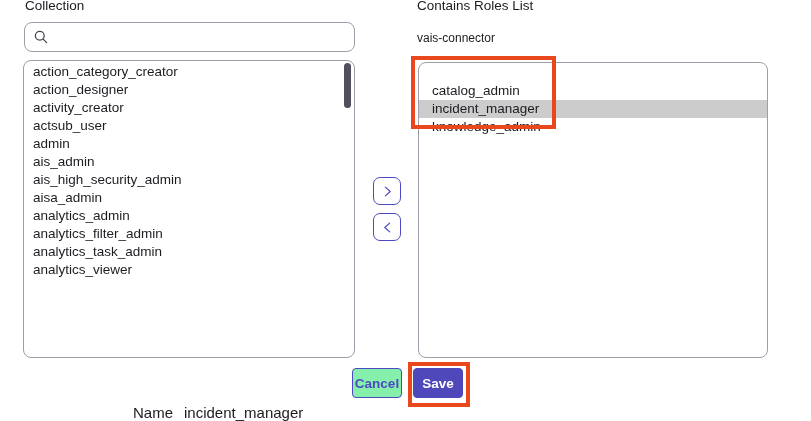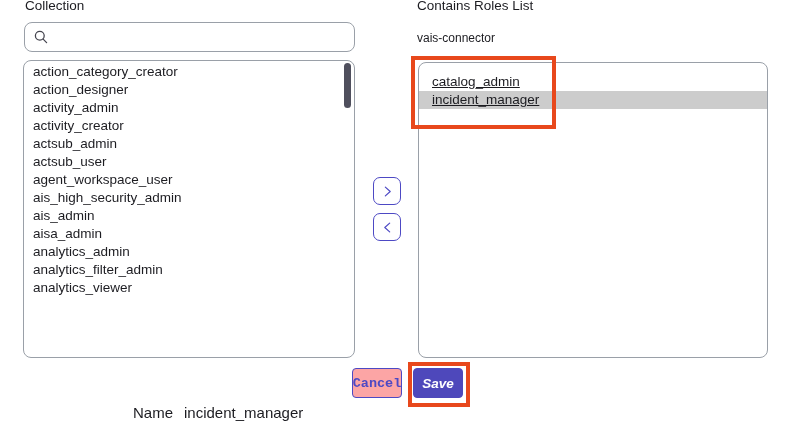--- a/index.html
+++ b/index.html
@@ -41,21 +41,21 @@
     font-family:"Liberation Sans", sans-serif;color:var(--text);
   }
 
   .listbox{
     position:absolute;background:#fff;
     border:1px solid var(--border);border-radius:8px;
     overflow:hidden;
     font-size:13.5px;
   }
   #collection-list-box{left:23px;top:60px;width:332px;height:298px;padding-top:2px;}
-  #contains-list-box{left:418px;top:62px;width:350px;height:296px;padding-top:10px;text-decoration:underline;}
+  #contains-list-box{left:418px;top:62px;width:350px;height:296px;padding-top:19px;}
 
   .row{
     line-height:18px;height:18px;
     padding-left:9px;
     white-space:nowrap;
     cursor:default;
   }
   #contains-list-box .row{padding-left:13px;}
   .row.selected{background:var(--highlight);}
 
@@ -79,22 +79,22 @@
   }
   #annotation-roles{left:411px;top:56px;width:145px;height:73px;}
   #annotation-save{left:408px;top:362px;width:62px;height:45px;}
 
   .btn{
     position:absolute;top:368px;height:30px;
     border-radius:4px;font-size:13.5px;font-weight:bold;
     display:flex;align-items:center;justify-content:center;
     cursor:pointer;font-family:"Liberation Sans", sans-serif;
   }
-  #cancel-button{left:352px;width:50px;background:#fca5a5;border:1px solid var(--accent);color:var(--accent);font-family:Liberation Mono, monospace;}
-  #save-button{left:413px;width:50px;background:var(--save_bg);border:1px solid var(--save_bg);color:#fff;font-style:italic;}
+  #cancel-button{left:352px;width:50px;background:#86efac;border:1px solid var(--accent);color:var(--accent);}
+  #save-button{left:413px;width:50px;background:var(--save_bg);border:1px solid var(--save_bg);color:#fff;}
 
   .name-row{
     position:absolute;left:133px;top:404px;
     display:flex;gap:11px;font-size:15px;white-space:nowrap;
   }
 </style>
 </head>
 <body>
 
 <div class="stage">
@@ -108,30 +108,29 @@
         <line x1="12.7" y1="12.7" x2="17" y2="17" stroke="#45454f" stroke-width="1.6" stroke-linecap="round"></line>
       </svg>
     </span>
     <input type="text" placeholder="" value="" style="">
   </div>
 
   <div class="listbox" id="collection-list-box">
     <div class="scroll-thumb"></div>
   <div class="row">action_category_creator</div>
       <div class="row">action_designer</div>
-      <div class="row">activity_admin</div>
       <div class="row">activity_creator</div>
-      <div class="row">actsub_admin</div>
       <div class="row">actsub_user</div>
-      <div class="row">agent_workspace_user</div>
+      <div class="row">admin</div>
+      <div class="row">ais_admin</div>
       <div class="row">ais_high_security_admin</div>
-      <div class="row">ais_admin</div>
       <div class="row">aisa_admin</div>
       <div class="row">analytics_admin</div>
       <div class="row">analytics_filter_admin</div>
+      <div class="row">analytics_task_admin</div>
       <div class="row">analytics_viewer</div>
     </div>
 
   <button class="arrow-btn" id="move-right">
     <span style="display:flex;">
       <svg width="13" height="13" viewBox="0 0 24 24">
         <polyline points="8,4 17,12 8,20" fill="none" stroke="#4d49c4" stroke-width="2.2" stroke-linecap="round" stroke-linejoin="round"></polyline>
       </svg>
     </span>
   </button>
@@ -144,20 +143,21 @@
     </span>
   </button>
 
   <div class="panel-label" id="contains-label">Contains Roles List</div>
 
   <div class="panel-label" id="group-name">vais-connector</div>
 
   <div class="listbox" id="contains-list-box">
       <div class="row">catalog_admin</div>
       <div class="row selected">incident_manager</div>
+      <div class="row">knowledge_admin</div>
     </div>
 
   <div class="annotation" id="annotation-roles"></div>
 
   <button class="btn" id="cancel-button">Cancel</button>
 
   <button class="btn" id="save-button">Save</button>
 
   <div class="annotation" id="annotation-save"></div>
 

